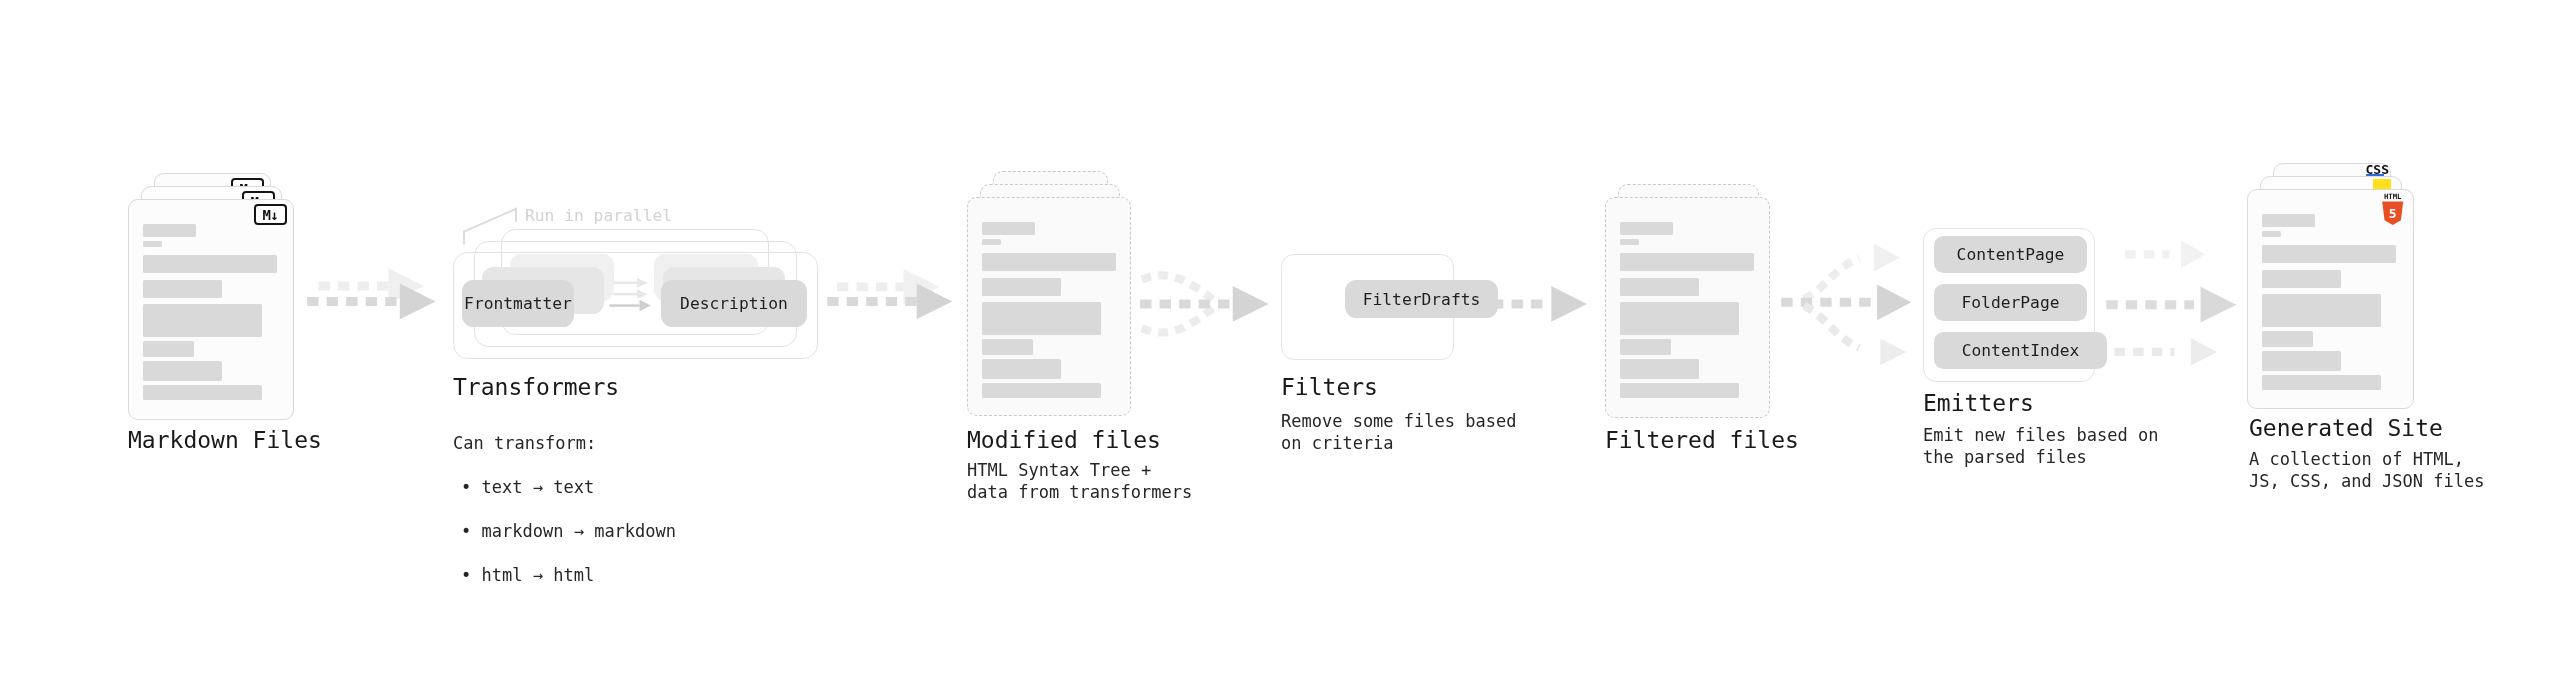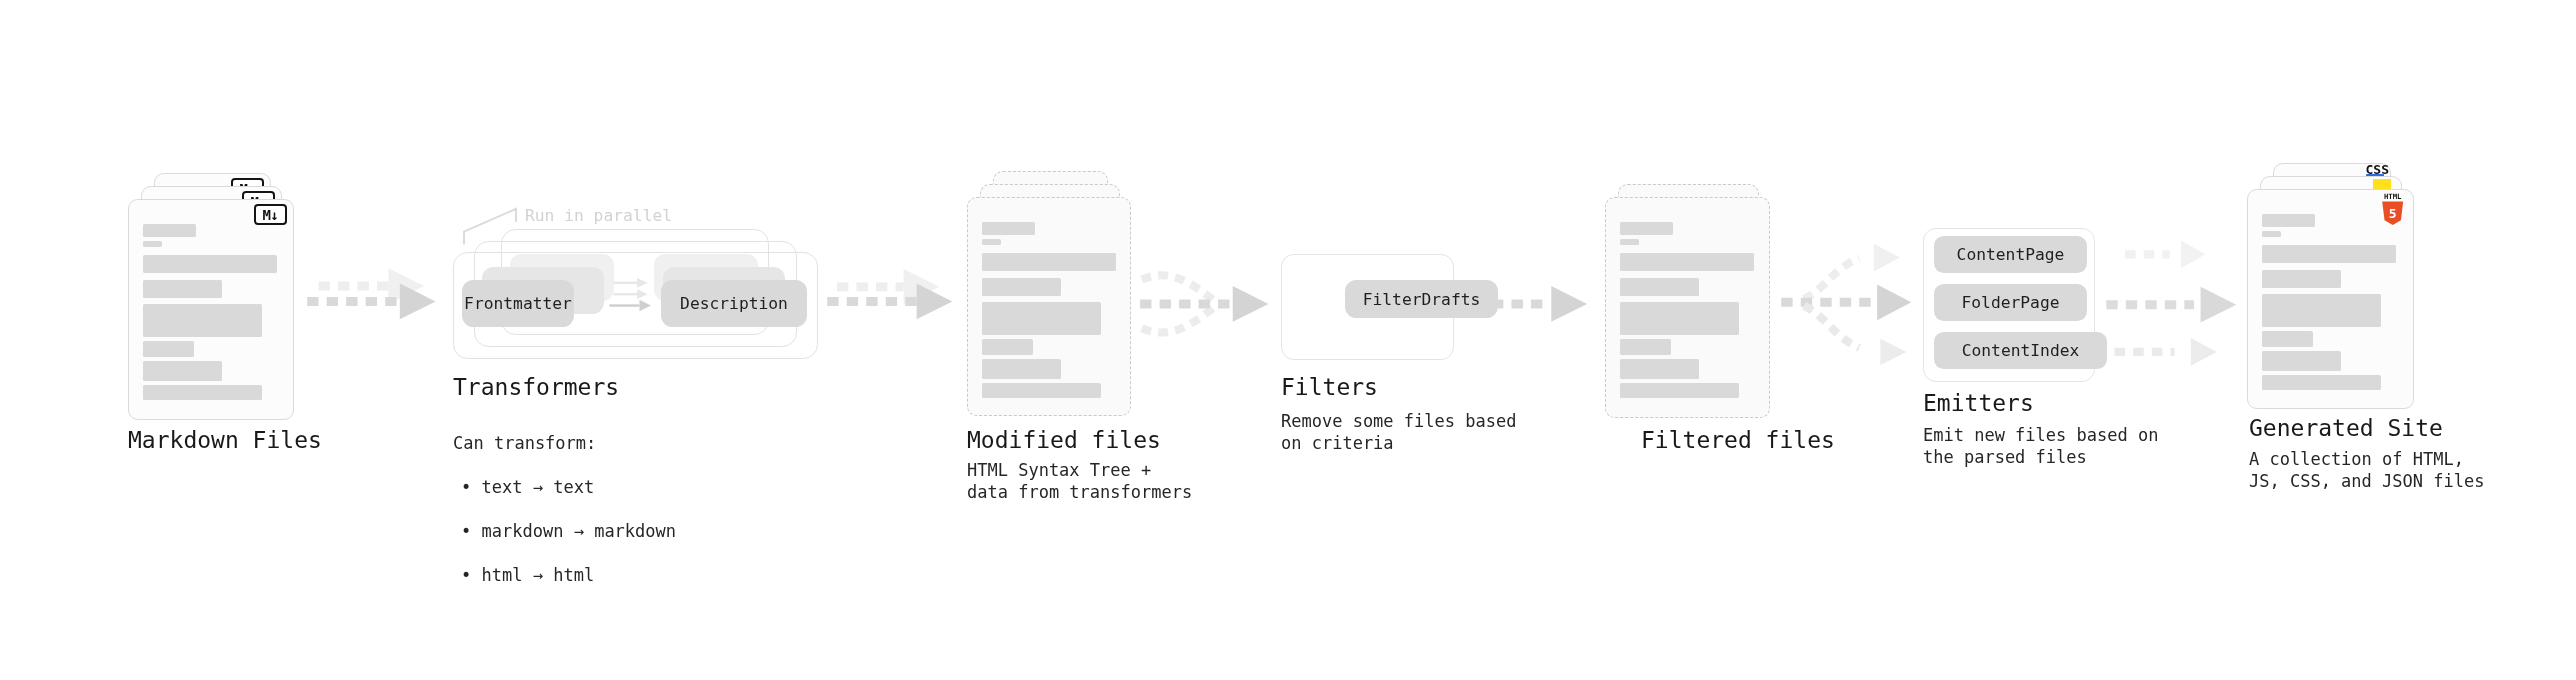--- a/index.html
+++ b/index.html
@@ -178,21 +178,21 @@
     <div class="file dashed" style="left:1605px;top:197px;width:165px;height:221px;">
         <div class="bar" style="top: 24.4px; width: 53px; height: 12.2px;"></div>
         <div class="bar" style="top: 41px; width: 18.7px; height: 5.7px;"></div>
         <div class="bar" style="top: 55px; width: 134px; height: 18px;"></div>
         <div class="bar" style="top: 80px; width: 79px; height: 18px;"></div>
         <div class="bar" style="top: 104px; width: 119px; height: 32.5px;"></div>
         <div class="bar" style="top: 141px; width: 51px; height: 16.3px;"></div>
         <div class="bar" style="top: 161px; width: 79px; height: 19.5px;"></div>
         <div class="bar" style="top: 185px; width: 119px; height: 15.4px;"></div>
       </div>
-    <div class="stage-label" style="left:1605px;top:426px;margin-left:36px;">Filtered files</div>
+    <div class="stage-label" style="left:1605px;top:426px;">Filtered files</div>
   </div>
 
   <div>
     <div class="panel" style="left:1923px;top:228px;width:172px;height:154px;"></div>
     <div class="pill" style="left:1934px;top:236px;width:153px;height:37px;border-radius:9.8px;">ContentPage</div>
     <div class="pill" style="left:1934px;top:284px;width:153px;height:37px;border-radius:9.8px;">FolderPage</div>
     <div class="pill" style="left:1934px;top:332px;width:173px;height:37px;border-radius:9.8px;">ContentIndex</div>
     <div class="stage-label" style="left:1923px;top:389px;">Emitters</div>
     <div class="caption" style="left:1923px;top:424px;">Emit new files based on
 the parsed files</div>

